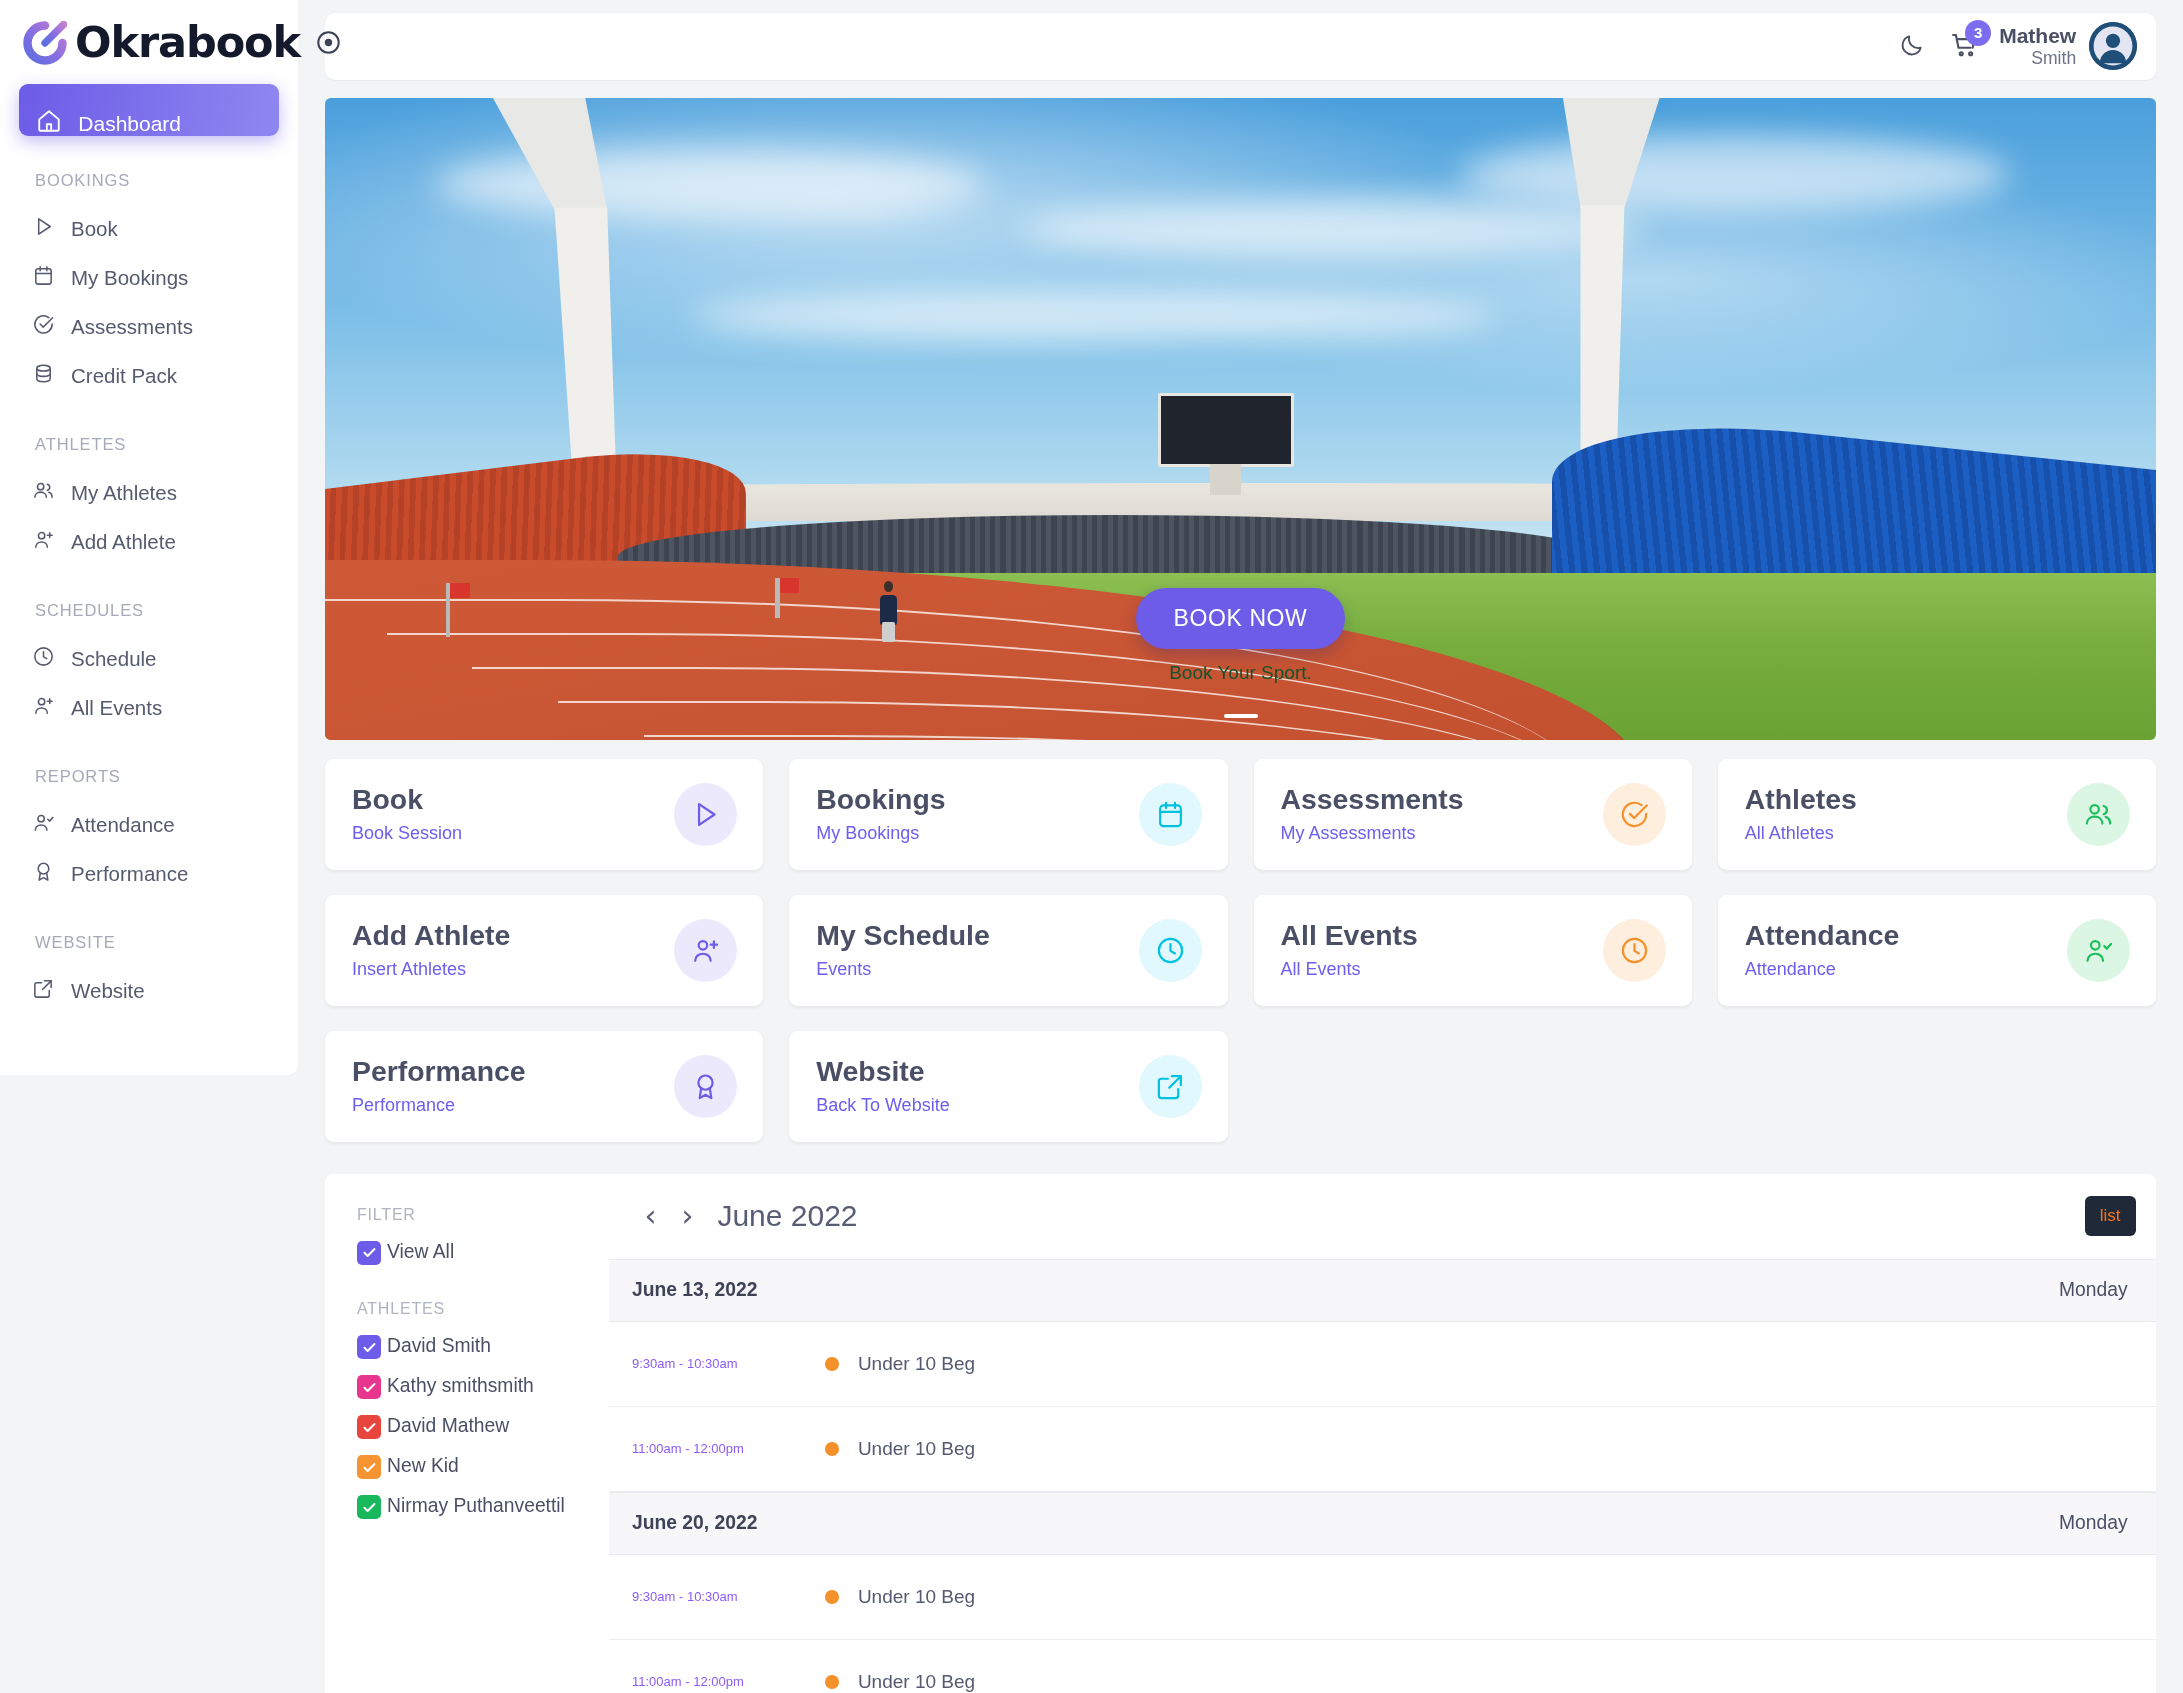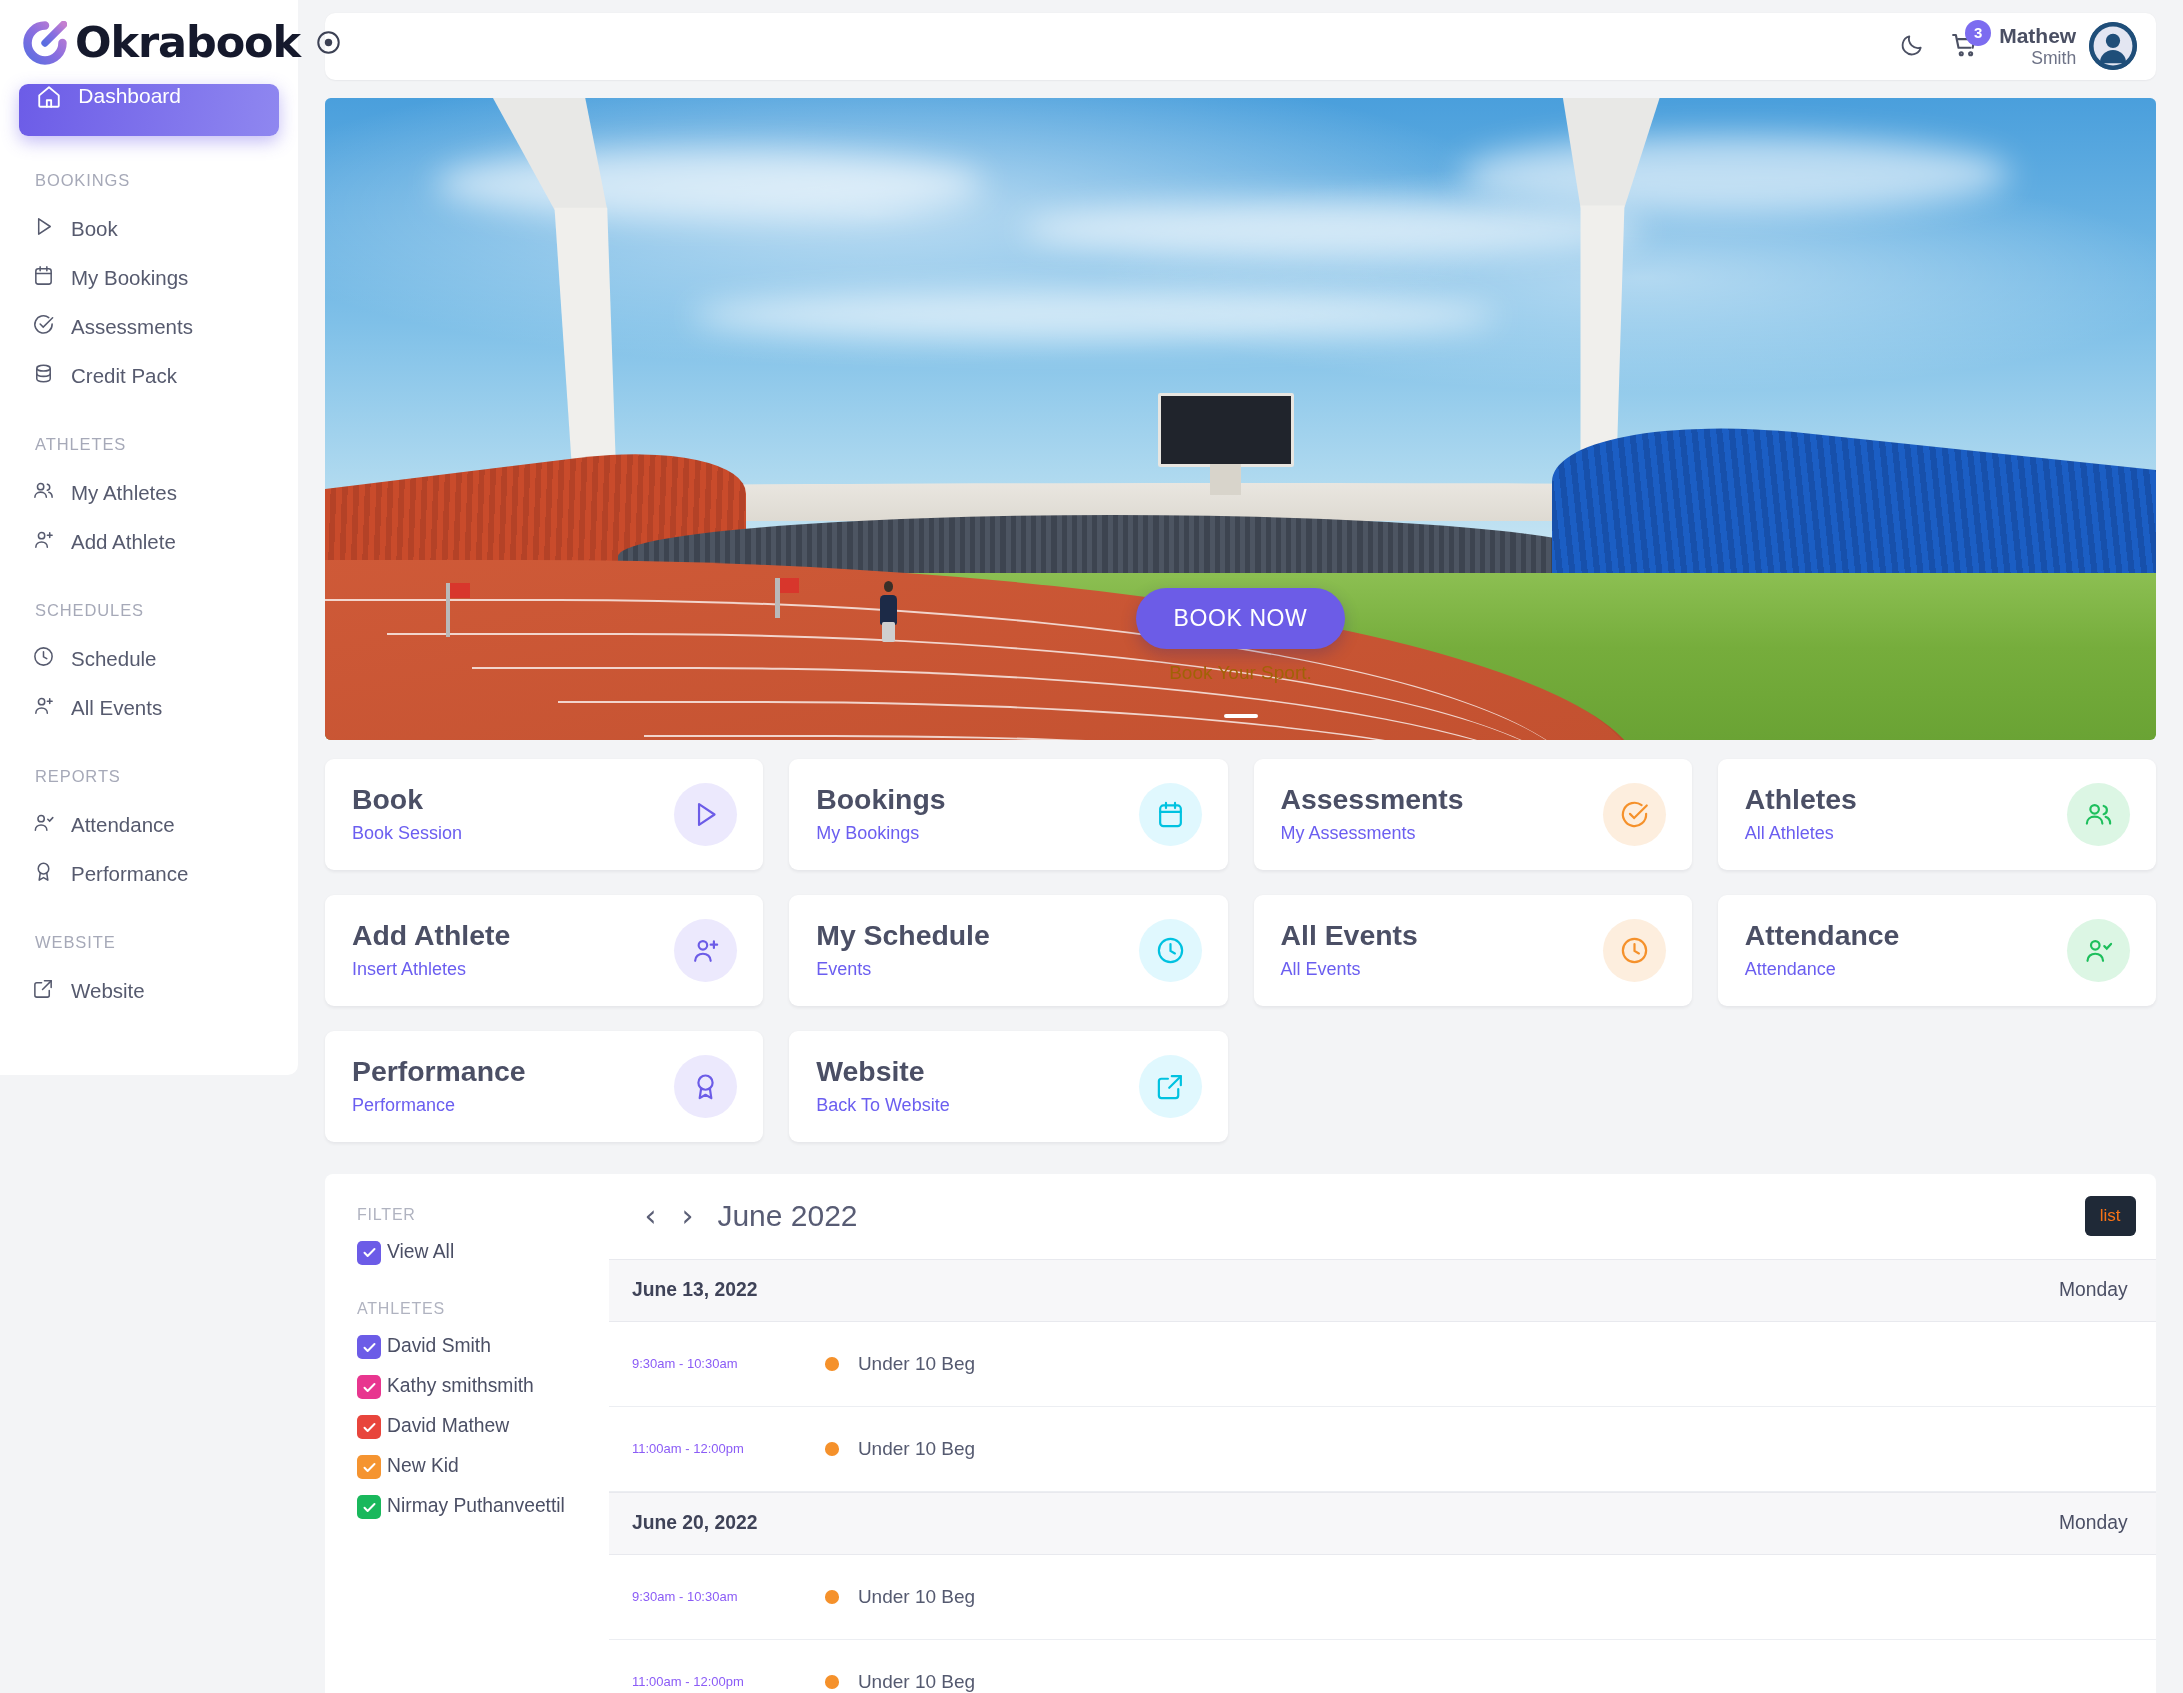--- a/index.html
+++ b/index.html
@@ -31,21 +31,21 @@
     letter-spacing: -1.1px; line-height: 1;
     font-family: "DejaVu Sans", sans-serif;
   }
   .logo-target { width: 25px; height: 25px; margin-left: 8px; flex: 0 0 25px; }
 
   .nav-active {
     margin: 19.3px 19.3px 0 19.3px;
     height: 52px; border-radius: 9px;
     background: linear-gradient(100deg, #6c5ce7 0%, #8f87f0 100%);
     box-shadow: 0 5.7px 17px rgba(124,109,234,0.45);
-    display: flex; align-items: flex-start; padding-left: 17px; gap: 16px;
+    display: flex; align-items: flex-end; padding-left: 17px; gap: 16px;
   }
   .nav-active .lbl { color: #fff; font-size: 21px; }
 
   .nav-section {
     color: #a6a9b8; font-size: 16.5px; letter-spacing: 0.9px;
     padding: 0 0 0 35px; margin-top: 34px; margin-bottom: 15px;
     font-weight: 400;
   }
   .nav-section.first { margin-top: 35px; }
   .nav-item {
@@ -160,21 +160,21 @@
   .flag { position: absolute; width: 4.5px; background: #b9b9b9; }
   .flag::after { content:''; position:absolute; top:0; left:4.5px; width:19.3px; height:15px; background:#d8362c; }
 
   .hero-cta { position: absolute; left: 0; right: 0; bottom: 0; text-align: center; }
   .book-now {
     display: inline-block; background: #6c5ce7; color: #ffffff;
     font-size: 23px; letter-spacing: 0.6px;
     padding: 17px 38px; border-radius: 34px; border: none; cursor: pointer;
     box-shadow: 0 5.7px 15px rgba(50,40,120,0.28);
   }
-  .hero-sub { color: #a16207; font-size: 19px; margin-top: 13.6px; }
+  .hero-sub { color: #14532d; font-size: 19px; margin-top: 13.6px; }
   .hero-dots { margin: 26px 0 19.3px 0; }
   .hero-dot { display:inline-block; width: 34px; height: 4.5px; background: #fff; border-radius: 2.3px; }
 
   
   .card-grid {
     margin: 19.3px 27px 0 27px;
     display: grid; grid-template-columns: repeat(4, 1fr); gap: 25px 26px;
   }
   .tile {
     background: #fff; border-radius: 9px; height: 111px;

